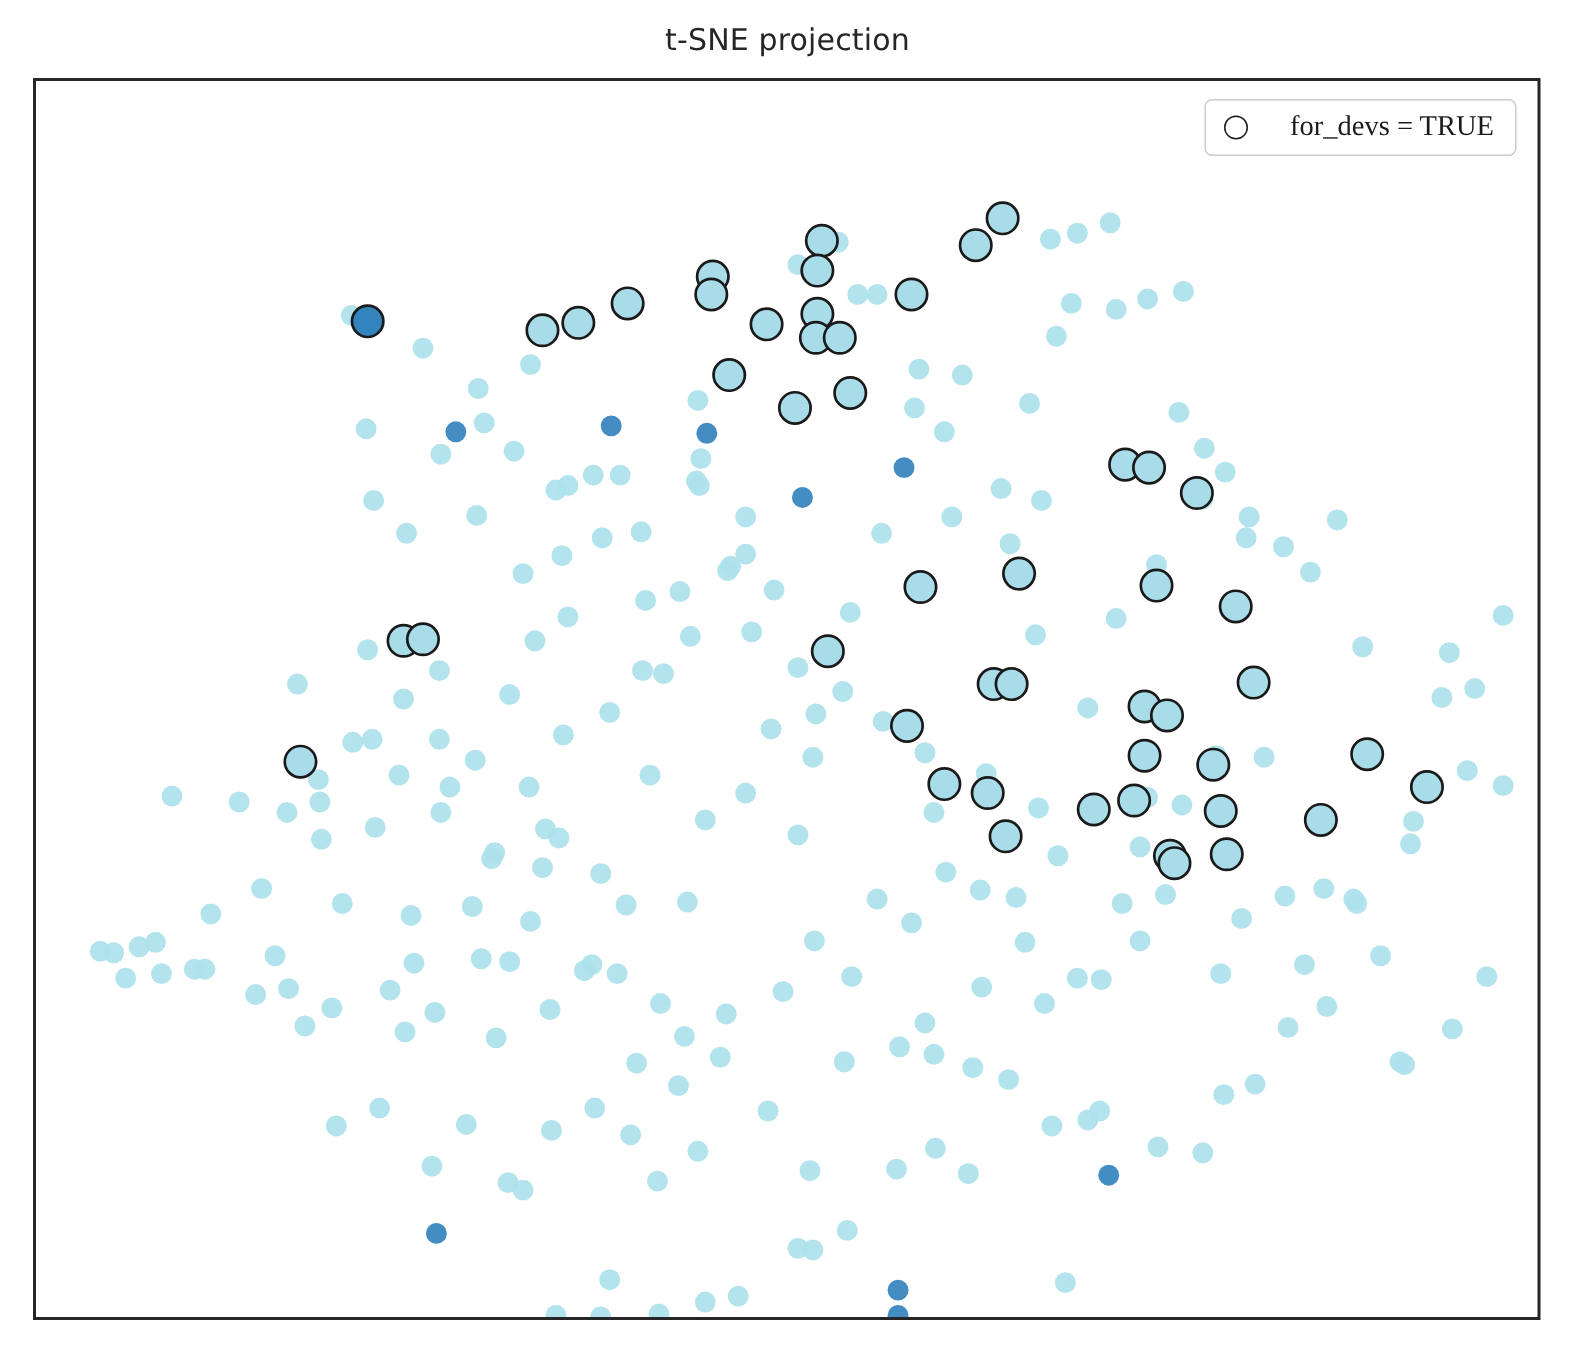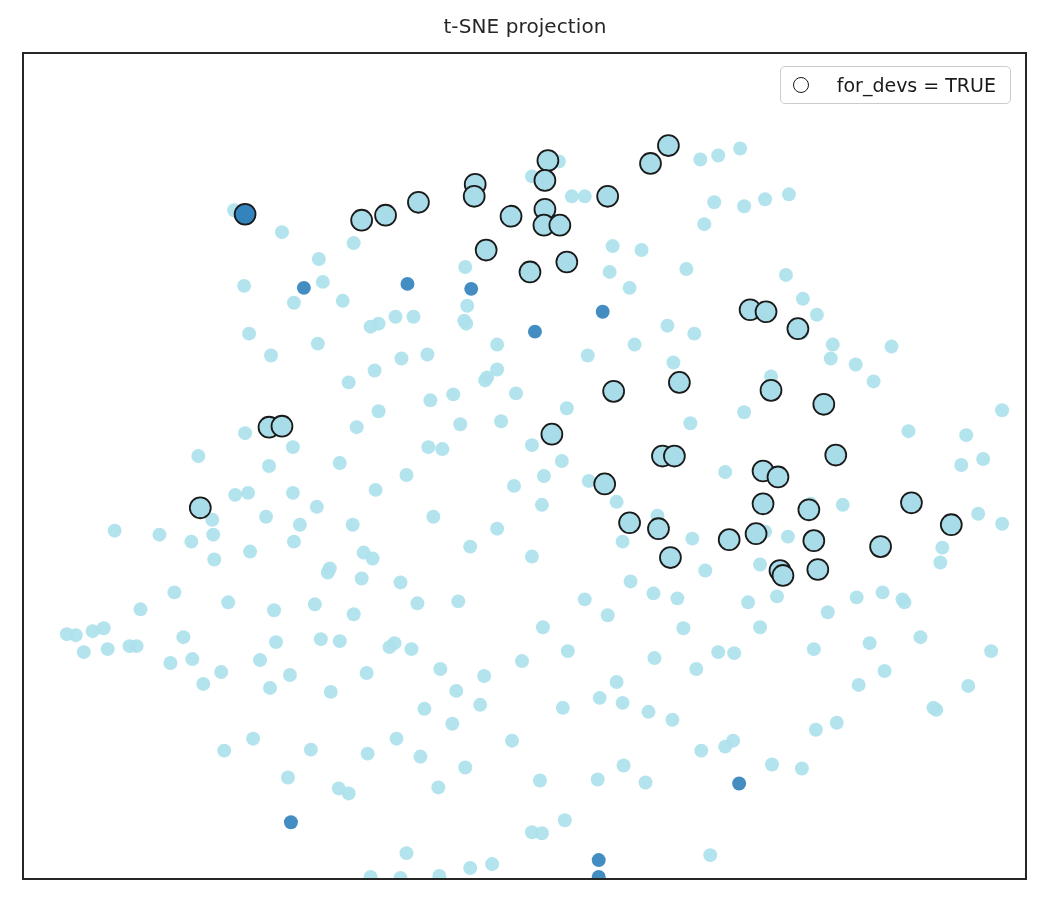--- a/index.html
+++ b/index.html
@@ -69,20 +69,21 @@
     border: 1.6px solid #1a1a1a;
     background: transparent;
     box-sizing: border-box;
     flex: 0 0 auto;
   }
   #legend-label {
     margin-left: 28px;
     font-size: 19px;
     color: #1a1a1a;
     white-space: nowrap;
+    font-family: Liberation Serif, serif;
   }
 </style>
 </head>
 <body>
 
 <div id="figure">
 
   <div id="chart-title">t-SNE projection</div>
 
   <div id="plot-frame">

